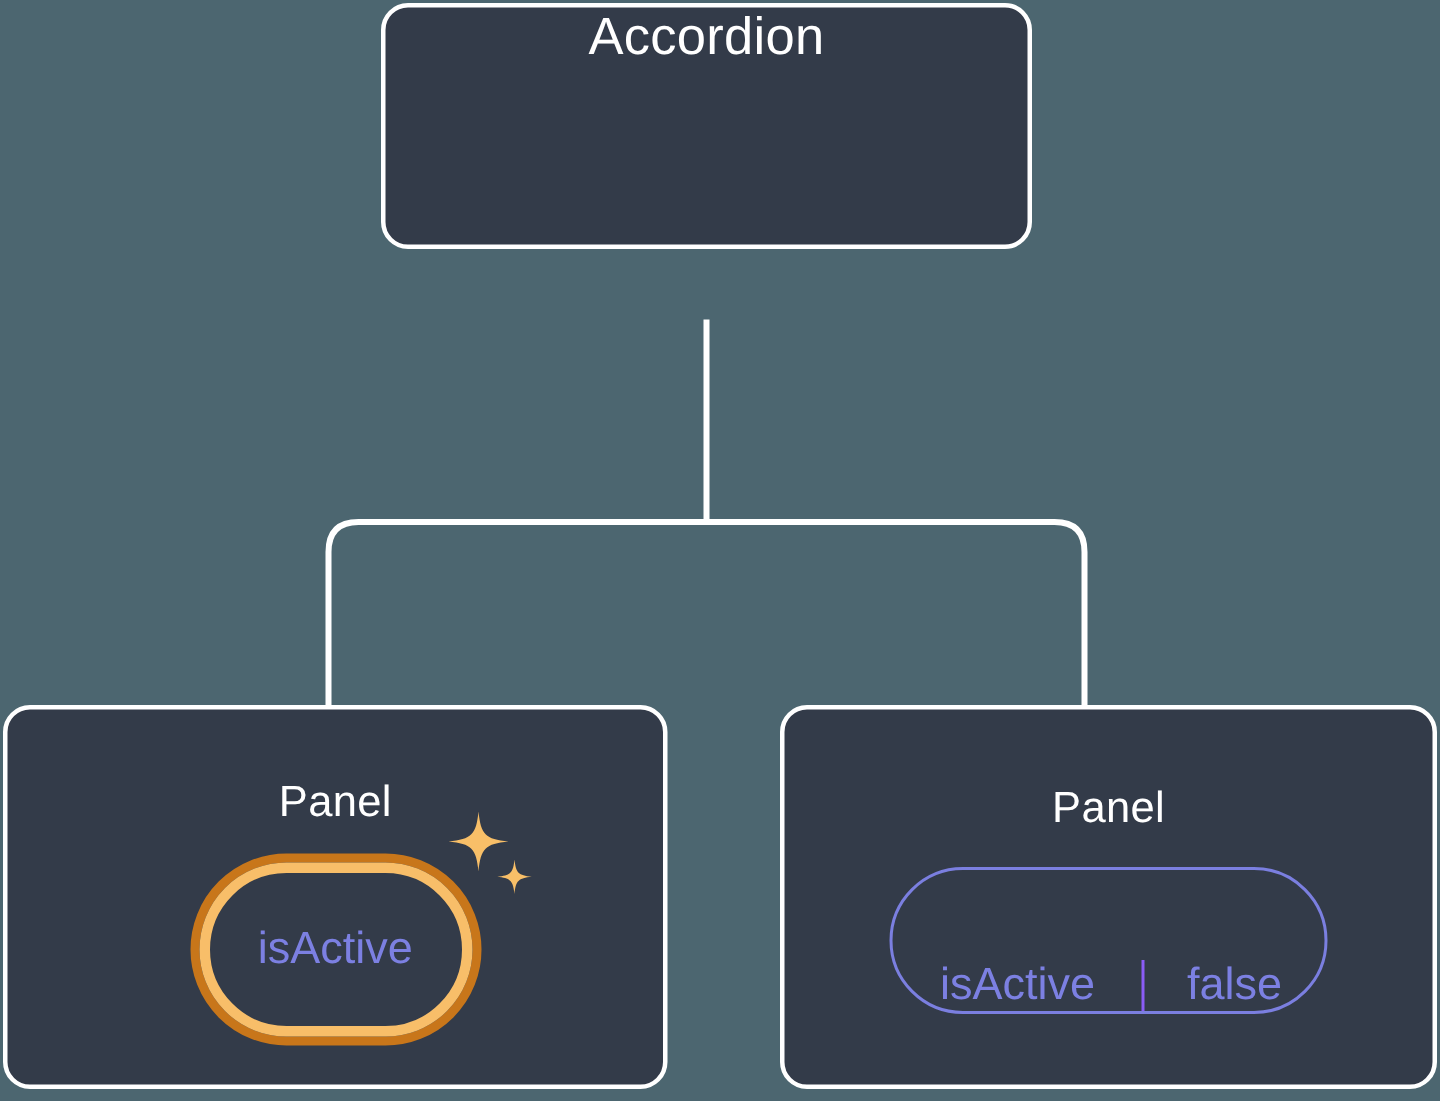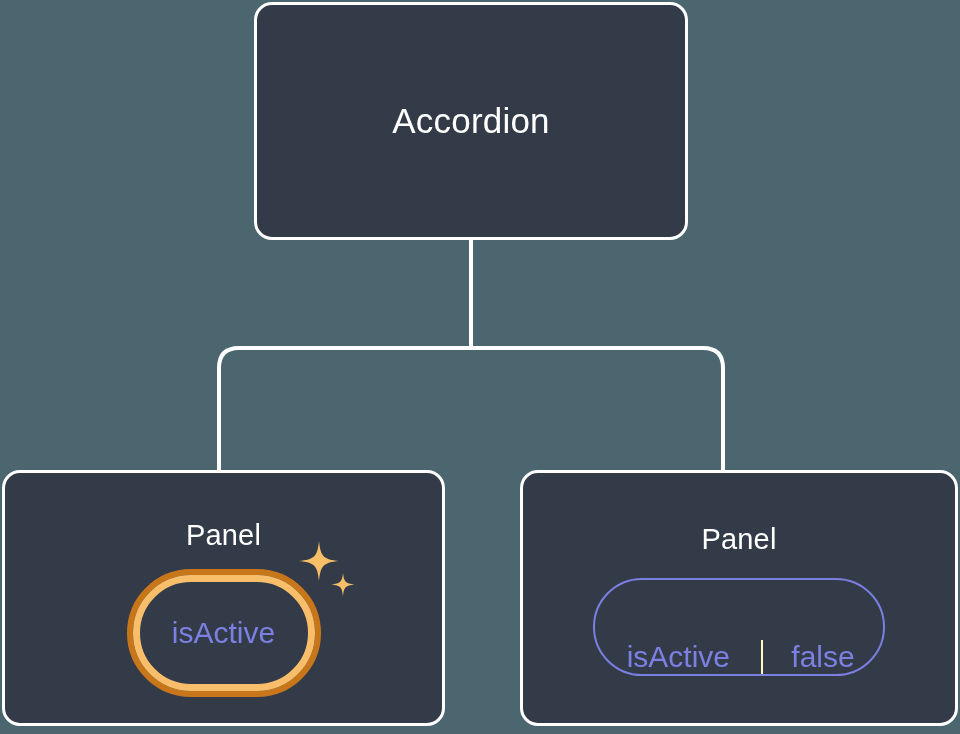--- a/index.html
+++ b/index.html
@@ -36,23 +36,23 @@
     z-index: 2;
     background: #333b49;
     border: 3px solid #ffffff;
     border-radius: 18px;
     box-sizing: border-box;
   }
   .node-root {
     left: 254px;
     top: 2px;
     width: 434px;
-    height: 238px;
-    display: flex;
-    align-items: center;
+    height: 164px;
+    display: flex;
+    align-items: flex-start;
     justify-content: center;
   }
   .node-title-root {
     color: #ffffff;
     font-size: 35px;
     font-weight: 400;
     letter-spacing: 0.2px;
   }
 
   .node-panel {
@@ -108,21 +108,21 @@
 
   
   .pill-plain {
     border: 2px solid #7b7fe0;
     height: 98px;
   }
   .pill-plain .pill-cell { padding: 0 28px; }
   .pill-plain .pill-cell-key { min-width: 166px; }
   .pill-plain .pill-cell-val {
     min-width: 104px;
-    border-left: 2px solid #fef9c3;
+    border-left: 2px solid #8b5cf6;
   }
 
   
   .pill-active {
     border: 6px solid #c8761a;
     height: 128px;
     box-shadow: 0 0 0 0 transparent;
     position: relative;
   }
   .pill-active-inner {

